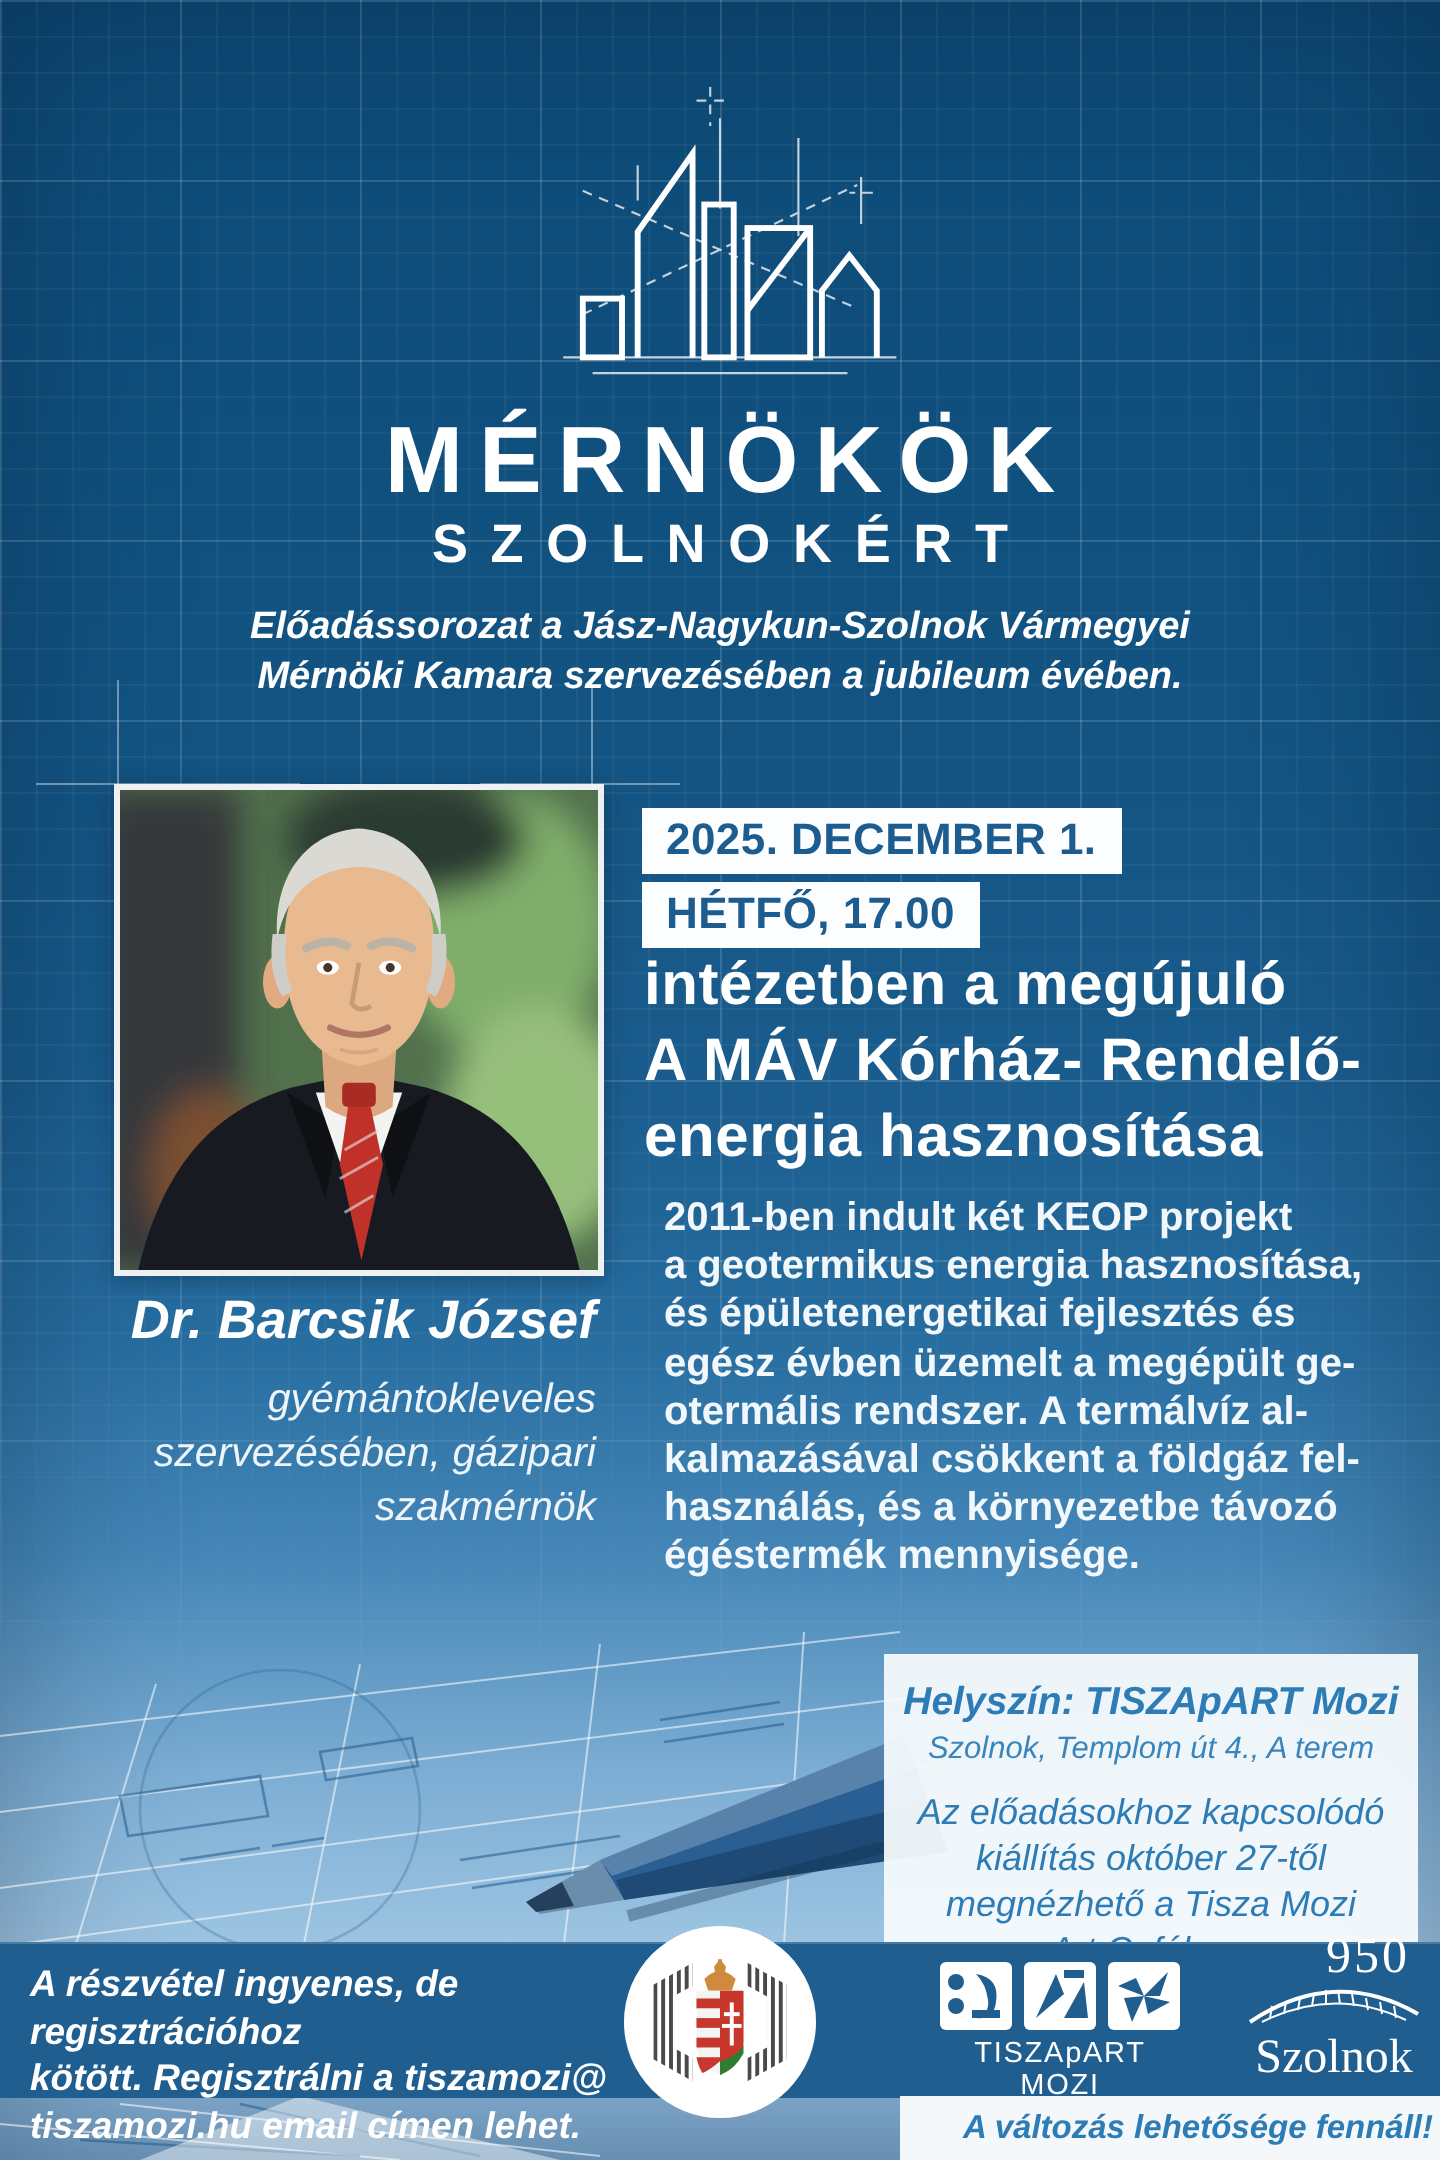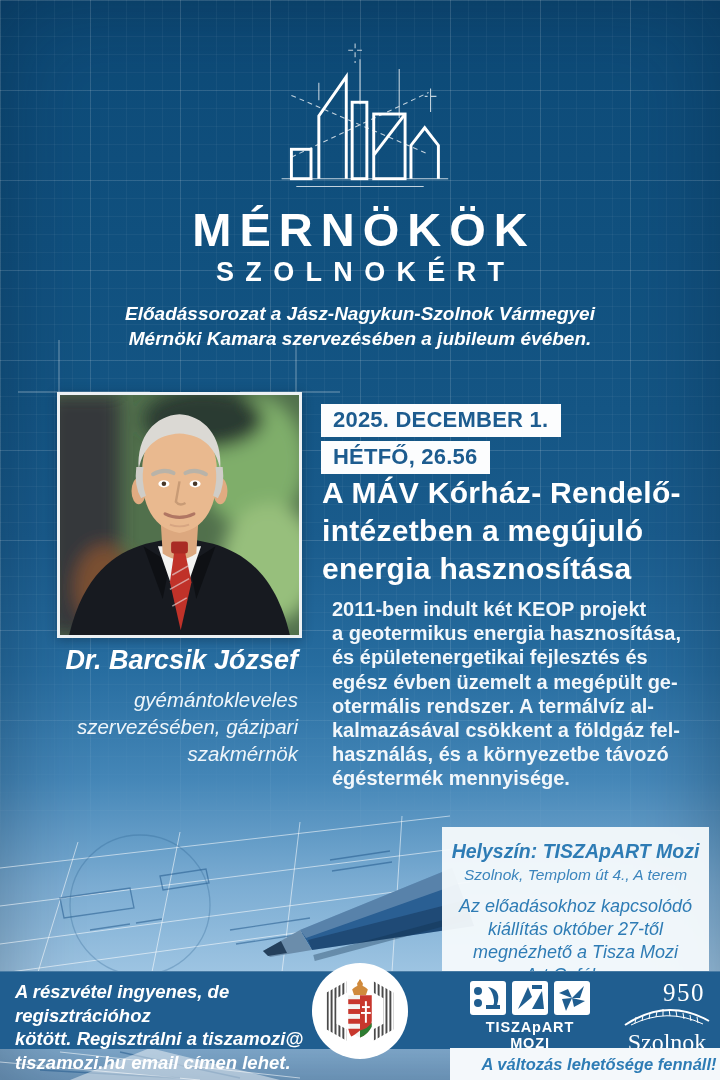--- a/index.html
+++ b/index.html
@@ -56,22 +56,22 @@
   .venue .vn{font-size:18px;line-height:23px;margin-top:11px;font-weight:500;}
   
   .band{left:0;top:971px;width:720px;height:77px;background:#205e90;
     border-top:1px solid rgba(255,255,255,.18);}
   .reg{left:15px;top:980px;width:300px;color:#fff;font-style:italic;
     font-weight:600;font-size:18.5px;line-height:23.5px;}
   .emblem{left:311px;top:962px;width:98px;height:98px;}
   .tp-logo{left:468px;top:981px;width:124px;text-align:center;}
   .tp-squares{display:flex;gap:6px;justify-content:center;}
   .tp-squares svg{width:36px;height:34px;}
-  .tp-label{color:#fff;font-weight:700;font-size:14.5px;letter-spacing:.06em;margin-top:4px;}
-  .sz-logo{left:617px;top:969px;width:100px;text-align:center;color:#fff;margin-top:14px;}
+  .tp-label{color:#fff;font-weight:400;font-size:14.5px;letter-spacing:.06em;margin-top:4px;}
+  .sz-logo{left:617px;top:969px;width:100px;text-align:center;color:#fff;}
   .sz-num{font-family:"Liberation Serif","DejaVu Serif",serif;font-size:25px;letter-spacing:.06em;
     margin-left:34px;line-height:20px;}
   .sz-bridge{width:92px;height:26px;margin:-2px auto 0;}
   .sz-label{font-family:"Liberation Serif","DejaVu Serif",serif;font-size:24px;line-height:26px;margin-top:-2px;}
   
   .tagline{left:450px;top:1048px;width:298px;height:32px;background:#f4f8fb;
     display:flex;align-items:center;justify-content:center;
     color:#2e7cb5;font-style:italic;font-weight:700;font-size:16.5px;}
   .deco{left:0;top:0;width:720px;height:1080px;pointer-events:none;}
 </style>
@@ -193,26 +193,26 @@
     <div class="nm">Dr. Barcsik József</div>
     <div class="cr">
       <div>gyémántokleveles</div>
       <div>szervezésében, gázipari</div>
       <div>szakmérnök</div>
     </div>
   </div>
 
   <div class="abs badges">
     <div class="badge">2025. DECEMBER 1.</div>
-    <div class="badge">HÉTFŐ, 26.56</div>
+    <div class="badge">HÉTFŐ, 17.00</div>
   </div>
 
   <div class="abs etitle">
+    <div>intézetben a megújuló</div>
     <div>A MÁV Kórház- Rendelő-</div>
-    <div>intézetben a megújuló</div>
     <div>energia hasznosítása</div>
   </div>
 
   <div class="abs edesc">
     <div>2011-ben indult két KEOP projekt</div>
     <div>a geotermikus energia hasznosítása,</div>
     <div>és épületenergetikai fejlesztés és</div>
     <div>egész évben üzemelt a megépült ge-</div>
     <div>otermális rendszer. A termálvíz al-</div>
     <div>kalmazásával csökkent a földgáz fel-</div>

